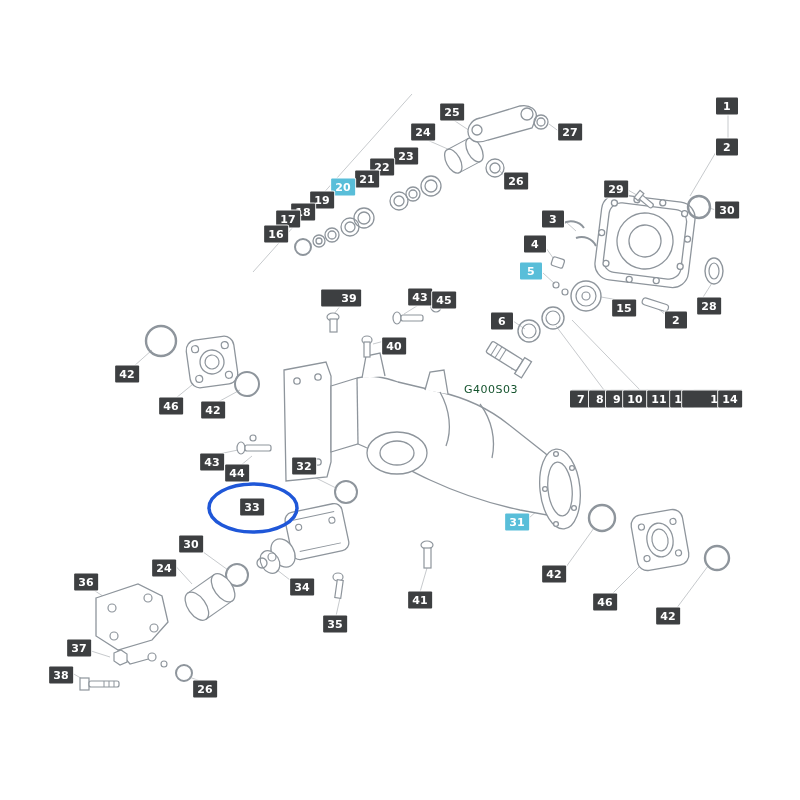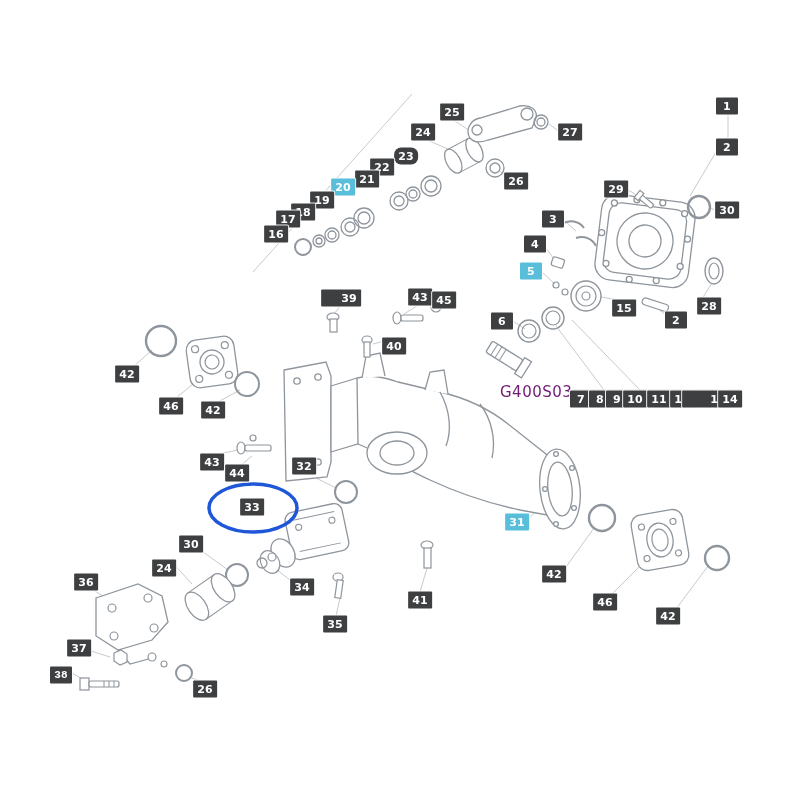--- a/index.html
+++ b/index.html
@@ -13,21 +13,21 @@
     position:absolute;transform:translate(-50%,-50%);
     background:var(--label-bg,#3d3f41);color:var(--label-fg,#ffffff);
     font-size:11px;font-weight:bold;line-height:1;
     padding:3px 4px;min-width:14px;text-align:center;
     border-radius:1px;letter-spacing:0.2px;cursor:pointer;
     box-shadow:0 0 0 1px rgba(255,255,255,0.9);
   }
   .part-label.highlighted{background:var(--hl-bg,#59bed9);}
   .part-code{
     position:absolute;left:464px;top:383px;
-    font-size:15px;color:#701a75;letter-spacing:0.5px;font-weight:500;margin-left:36px;
+    font-size:11px;color:#14532d;letter-spacing:0.5px;font-weight:500;
   }
 </style>
 </head>
 <body>
 
 <div id="stage">
 
   <svg id="art" width="800" height="800" viewBox="0 0 800 800">
 
     <g stroke="#c7cacd" stroke-width="1" fill="none">
@@ -293,21 +293,21 @@
   </svg>
 
   <div class="part-code">G400S03</div>
 
   <div>
       <div class="part-label" style="left: 727px; top: 106px;">1</div>
       <div class="part-label" style="left: 727px; top: 147px;">2</div>
       <div class="part-label" style="left: 452px; top: 112px;">25</div>
       <div class="part-label" style="left: 423px; top: 132px;">24</div>
       <div class="part-label" style="left: 570px; top: 132px;">27</div>
-      <div class="part-label" style="left: 406px; top: 156px; border-radius: 7px;">23</div>
+      <div class="part-label" style="left: 406px; top: 156px;">23</div>
       <div class="part-label" style="left: 382px; top: 167px;">22</div>
       <div class="part-label" style="left: 516px; top: 181px;">26</div>
       <div class="part-label" style="left: 367px; top: 179px;">21</div>
       <div class="part-label highlighted" style="left: 343px; top: 187px;">20</div>
       <div class="part-label" style="left: 322px; top: 200px;">19</div>
       <div class="part-label" style="left: 616px; top: 189px;">29</div>
       <div class="part-label" style="left: 303px; top: 212px;">18</div>
       <div class="part-label" style="left: 288px; top: 219px;">17</div>
       <div class="part-label" style="left: 276px; top: 234px;">16</div>
       <div class="part-label" style="left: 553px; top: 219px;">3</div>
@@ -341,17 +341,17 @@
       <div class="part-label" style="left: 191px; top: 544px;">30</div>
       <div class="part-label" style="left: 164px; top: 568px;">24</div>
       <div class="part-label" style="left: 302px; top: 587px;">34</div>
       <div class="part-label" style="left: 554px; top: 574px;">42</div>
       <div class="part-label" style="left: 86px; top: 582px;">36</div>
       <div class="part-label" style="left: 420px; top: 600px;">41</div>
       <div class="part-label" style="left: 605px; top: 602px;">46</div>
       <div class="part-label" style="left: 668px; top: 616px;">42</div>
       <div class="part-label" style="left: 335px; top: 624px;">35</div>
       <div class="part-label" style="left: 79px; top: 648px;">37</div>
-      <div class="part-label" style="left: 61px; top: 675px; font-family: Liberation Mono, monospace;">38</div>
+      <div class="part-label" style="left: 61px; top: 675px;">38</div>
       <div class="part-label" style="left: 205px; top: 689px;">26</div>
     </div>
 
 </div>
 
 </body></html>

